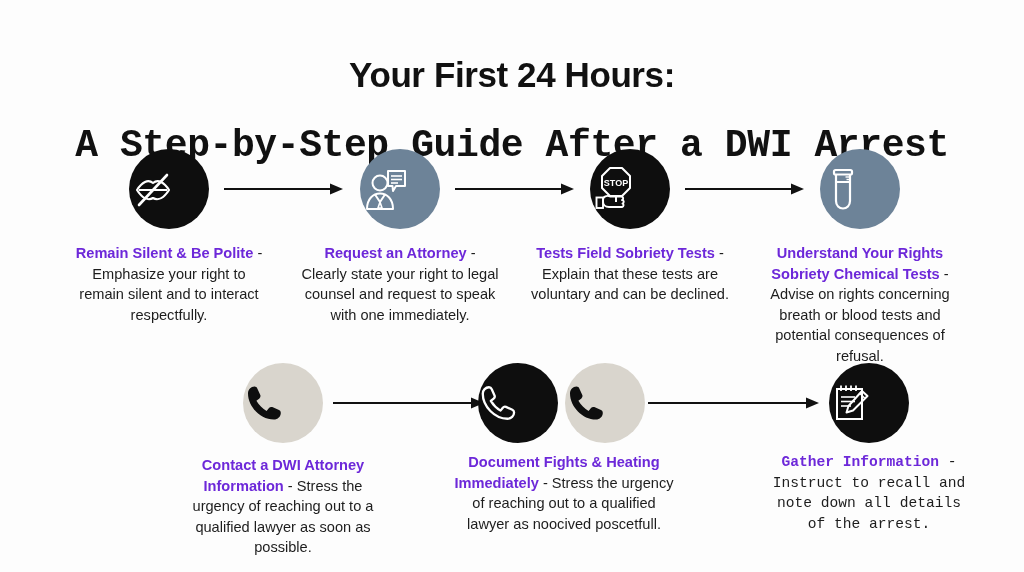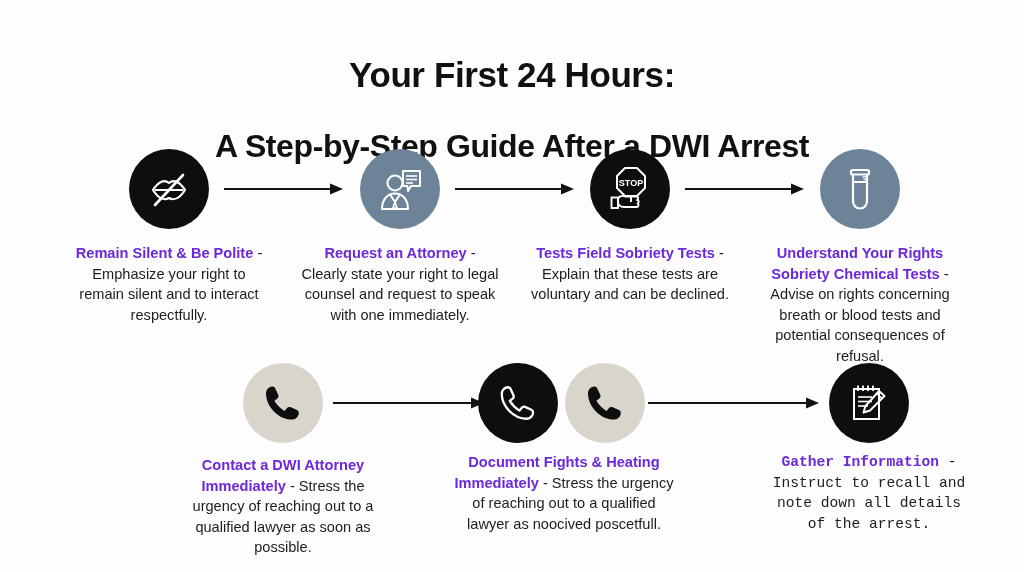--- a/index.html
+++ b/index.html
@@ -34,34 +34,34 @@
     font-family: "Liberation Sans", sans-serif;
     font-weight: 700;
     font-size: 35px;
     line-height: 44px;
     letter-spacing: -0.4px;
     color: #111111;
     white-space: nowrap;
     margin-top: 27px;
   }
   .title-line.l2 {
-    font-size: 32px;
+    font-size: 38px;
+    font-family: Liberation Mono, monospace;
   }
 
   
   .step {
     position: absolute;
     text-align: center;
   }
   .circle {
     border-radius: 50%;
     position: absolute;
     display: flex;
     align-items: center;
-    justify-content: center;
   }
   .circle svg {
     display: block;
   }
   .caption {
     position: absolute;
     text-align: center;
     font-size: 14.6px;
     line-height: 20.5px;
     color: #1d1d1d;
@@ -202,21 +202,21 @@
       <span>
         <svg width="44" height="44" viewBox="0 0 44 44">
           <path d="M11.5 5.5 C8 5.5 5 8.5 5 12.4 C5 25.6 17.6 38.5 30.8 38.5
                    C34.8 38.5 37.8 35.4 37.8 31.9 C37.8 30.6 37.1 29.6 36 29.1
                    L29.3 26.1 C28.1 25.6 26.8 26 26 27 L23.6 30 C19.6 27.6 15.8 23.8 13.4 19.8
                    L16.4 17.4 C17.4 16.6 17.8 15.2 17.3 14.1 L14.3 7.4 C13.8 6.2 12.8 5.5 11.5 5.5 Z" fill="#0e0e0e"></path>
         </svg>
       </span>
     </div>
     <div class="caption" style="left:176px;top:455px;width:214px;">
-      <b>Contact a DWI Attorney Immediately</b><span> - </span><span>Stress the urgency of reaching out to a qualified lawyer as soon as possible.</span>
+      <b>Contact a DWI Attorney Information</b><span> - </span><span>Stress the urgency of reaching out to a qualified lawyer as soon as possible.</span>
     </div>
   </div>
 
   <div class="arrow" style="left:333px;top:396px;width:152px;">
     <svg width="152" height="14" viewBox="0 0 152 14">
       <line x1="0" y1="7" x2="138" y2="7" stroke="#111111" stroke-width="1.8"></line>
       <polygon points="138,1.5 151,7 138,12.5" fill="#111111"></polygon>
     </svg>
   </div>
 

